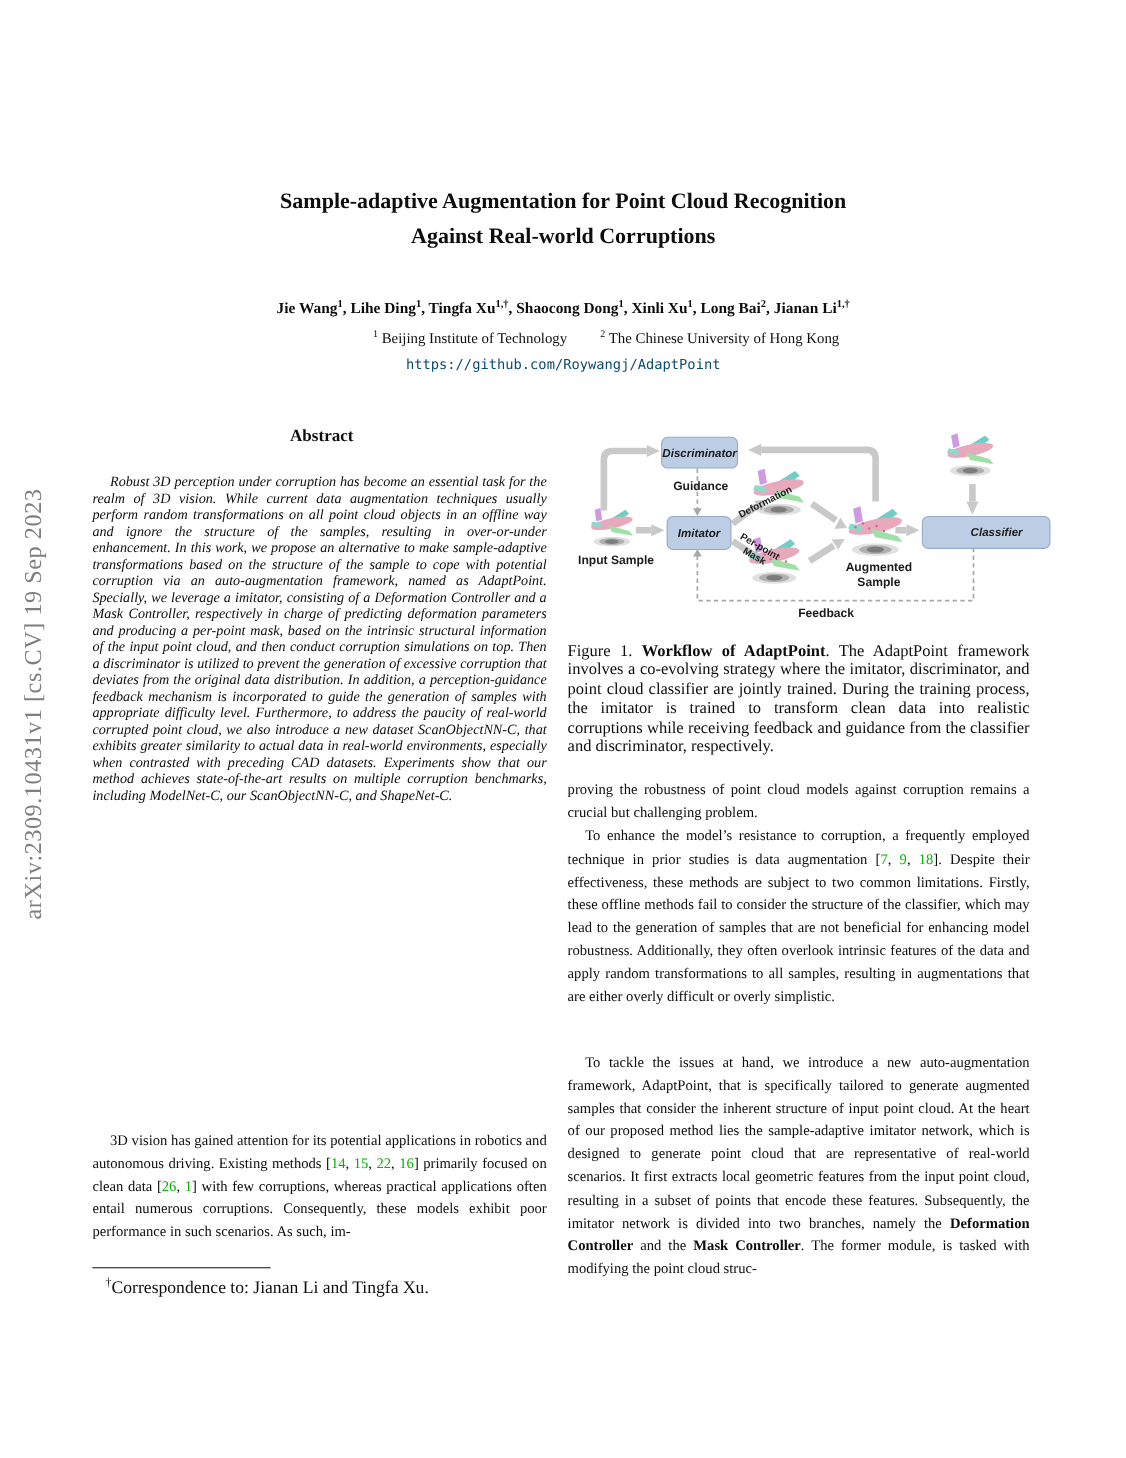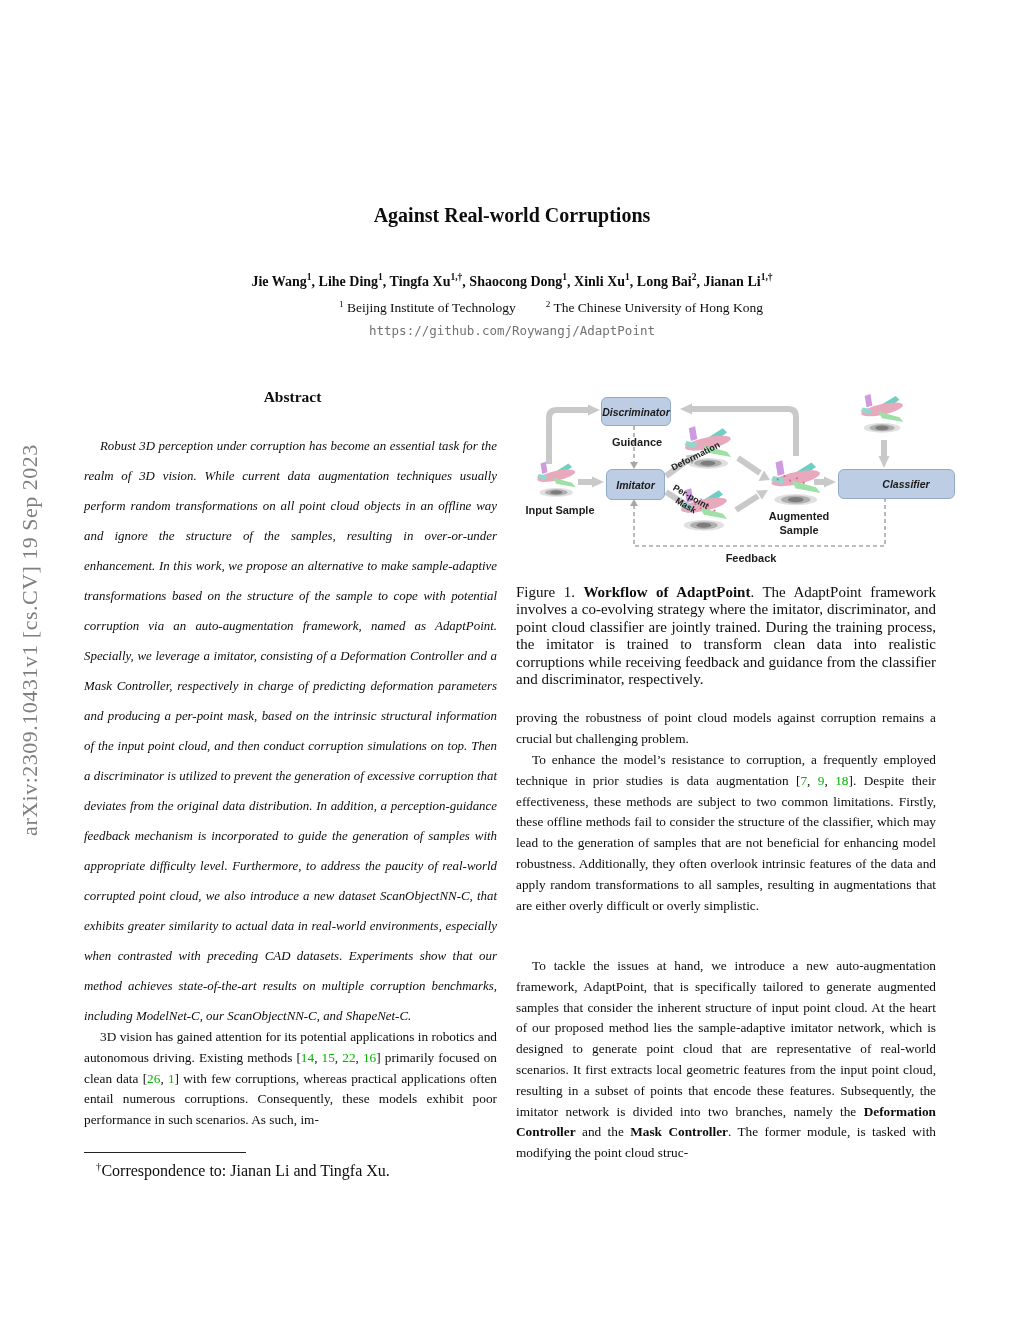--- a/index.html
+++ b/index.html
@@ -9,29 +9,29 @@
   
   .arxiv-side{position:absolute;left:30px;top:640px;transform:translate(-50%,-50%) rotate(-90deg);
 Valid    white-space:nowrap;font-size:22px;color:#7f7f7f;letter-spacing:.5px;}
 
   
   .title{position:absolute;left:0;width:1024px;text-align:center;font-weight:bold;font-size:20px;}
   .authors{position:absolute;left:0;width:1024px;text-align:center;font-weight:bold;font-size:14px;}
   .affils{position:absolute;left:0;width:1024px;text-align:center;font-size:13.5px;padding-left:39px;}
   .affil+.affil{margin-left:30px;}
   .repo-link{position:absolute;left:0;width:1024px;text-align:center;
-             font-family:"DejaVu Sans Mono",monospace;font-size:12.5px;color:#737373;text-decoration:none;}
+             font-family:"DejaVu Sans Mono",monospace;font-size:12.5px;color:#0c4a6e;text-decoration:none;}
 
   
   .blk{position:absolute;width:413px;}
   .blk-r{position:absolute;width:420px;}
   .sec-head{font-weight:bold;font-size:15.5px;}
   .center{text-align:center;}
   .body-text{font-size:13.3px;line-height:20.8px;text-align:justify;}
-  .abstract-text{font-style:italic;font-size:12.9px;line-height:30px;text-align:justify;}
+  .abstract-text{font-style:italic;font-size:12.9px;line-height:15px;text-align:justify;}
   .indent{text-indent:16px;}
   .caption{font-size:15px;line-height:17.4px;text-align:justify;}
   .run-cite{color:#00b400;}
   .run-bold{font-weight:bold;}
   sup.run-sup{font-size:68%;}
 
   
   .foot-rule{position:absolute;width:162px;border-top:1.2px solid #222;}
   .footnote{position:absolute;width:413px;font-size:16px;}
 
@@ -46,20 +46,21 @@
   .flabel.rot{font-size:9px;line-height:1.1;}
   .plane{position:absolute;}
 </style>
 </head>
 <body>
 
 <div id="page">
 
   <div class="arxiv-side">arXiv:2309.10431v1  [cs.CV]  19 Sep 2023</div>
 
+  <div class="title" style="top:172px;">Sample-adaptive Augmentation for Point Cloud Recognition</div>
   <div class="title" style="top:204px;">Against Real-world Corruptions</div>
 
   <div class="authors" style="top:272px;"><span>Jie Wang</span><sup class="run-sup">1</sup><span>, Lihe Ding</span><sup class="run-sup">1</sup><span>, Tingfa Xu</span><sup class="run-sup">1,†</sup><span>, Shaocong Dong</span><sup class="run-sup">1</sup><span>, Xinli Xu</span><sup class="run-sup">1</sup><span>, Long Bai</span><sup class="run-sup">2</sup><span>, Jianan Li</span><sup class="run-sup">1,†</sup></div>
 
   <div class="affils" style="top:298px;">
     <span class="affil"><sup class="run-sup">1</sup><span> Beijing Institute of Technology</span></span><span class="affil"><sup class="run-sup">2</sup><span> The Chinese University of Hong Kong</span></span>
   </div>
 
   <a class="repo-link" style="top:323px;" href="#">https://github.com/Roywangj/AdaptPoint</a>
 

